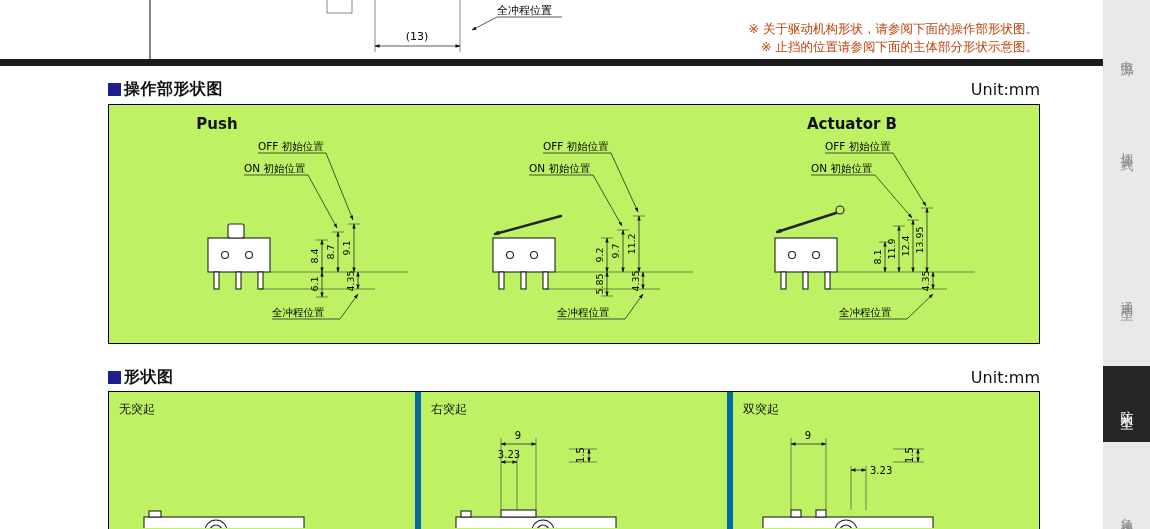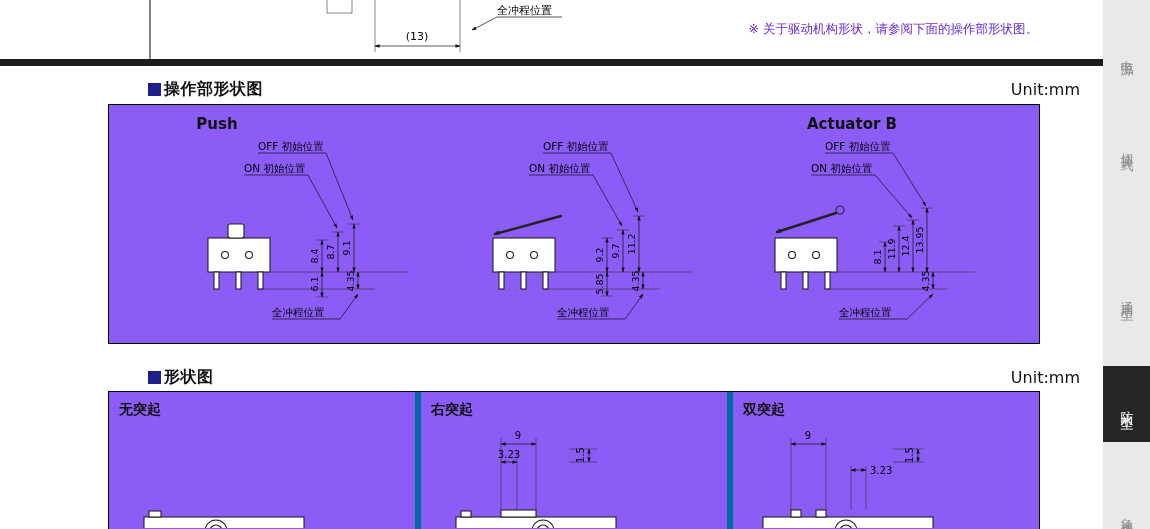--- a/index.html
+++ b/index.html
@@ -2,42 +2,42 @@
 <html><head>
 <meta charset="utf-8">
 <style>
   * { margin:0; padding:0; box-sizing:border-box; }
   html,body { background:#fff; }
   body { font-family:"DejaVu Sans","Liberation Sans",sans-serif; color:#111; }
   .page { position:relative; width:1150px; height:529px; background:#fff; overflow:hidden; }
 
   
   .topstrip { position:absolute; left:0; top:0; }
-  .notes { position:absolute; top:20px; right:112px; text-align:right; font-size:12.5px; line-height:18px; color:#6d28d9; }
+  .notes { position:absolute; top:20px; right:112px; text-align:right; font-size:12.5px; line-height:18px; color:#c2410c; }
   .blackbar { position:absolute; left:0; top:59px; width:1103px; height:7px; background:#1b1b1b; }
 
   
-  .sec-header { position:absolute; left:108px; width:932px; height:24px; display:flex; justify-content:space-between; align-items:flex-end;margin-left:40px; }
+  .sec-header { position:absolute; left:108px; width:932px; height:24px; display:flex; justify-content:space-between; align-items:flex-end; }
   .sec-title-wrap { display:flex; align-items:center; }
   .sq { display:inline-block; width:13px; height:13px; background:#1d2088; margin-right:3px; }
   .sec-title { font-size:16px; font-weight:bold; letter-spacing:0.5px; }
   .unit { font-size:16px; padding-bottom:1px; }
 
   
-  .box { position:absolute; left:108px; width:932px; border:1.5px solid #000; background:#8b5cf6; }
+  .box { position:absolute; left:108px; width:932px; border:1.5px solid #000; background:#bef264; }
   .box1 { top:104px; height:240px; }
   .box2 { top:391px; height:138px; border-bottom:none; overflow:hidden; display:flex; }
 
   .dtitle { position:absolute; top:10px; width:160px; text-align:center; font-size:15px; font-weight:bold; }
   .diag { position:absolute; top:15px; }
 
   
   .col { position:relative; flex:1 1 0; overflow:hidden; }
   .col + .col { border-left:6px solid #0369a1; }
-  .coltitle { position:absolute; top:9px; left:10px; font-size:14px; font-weight:700; z-index:2; }
+  .coltitle { position:absolute; top:9px; left:10px; font-size:12px; font-weight:400; z-index:2; }
   .col svg { position:absolute; left:0; top:0; }
 
   
   .sidebar { position:absolute; left:1103px; top:0; width:47px; height:529px; background:#e9e9e9; }
   .tab { position:absolute; left:0; width:100%; display:flex; align-items:center; justify-content:center;
          writing-mode:vertical-rl; text-orientation:upright; letter-spacing:3px;
          font-size:13px; color:#8f8f8f; cursor:pointer; }
   .tab.active { background:#262626; color:#fff; }
 
   
@@ -86,20 +86,21 @@
     <g class="ldr">
       <line x1="497" y1="17" x2="562" y2="17"></line>
       <line x1="497" y1="17" x2="472" y2="30" marker-end="url(#mE)"></line>
     </g>
     <text class="dim13" x="417" y="40" text-anchor="middle">(13)</text>
     <text class="tlbl" x="497" y="14">全冲程位置</text>
   </svg>
 
   <div class="notes">
     <div>※ 关于驱动机构形状，请参阅下面的操作部形状图。</div>
+    <div>※ 止挡的位置请参阅下面的主体部分形状示意图。</div>
   </div>
 
   <div class="blackbar"></div>
 
   <div class="sec-header" style="top:76px">
     <div class="sec-title-wrap">
       <span class="sq"></span>
       <span class="sec-title">操作部形状图</span>
     </div>
     <span class="unit">Unit:mm</span>

